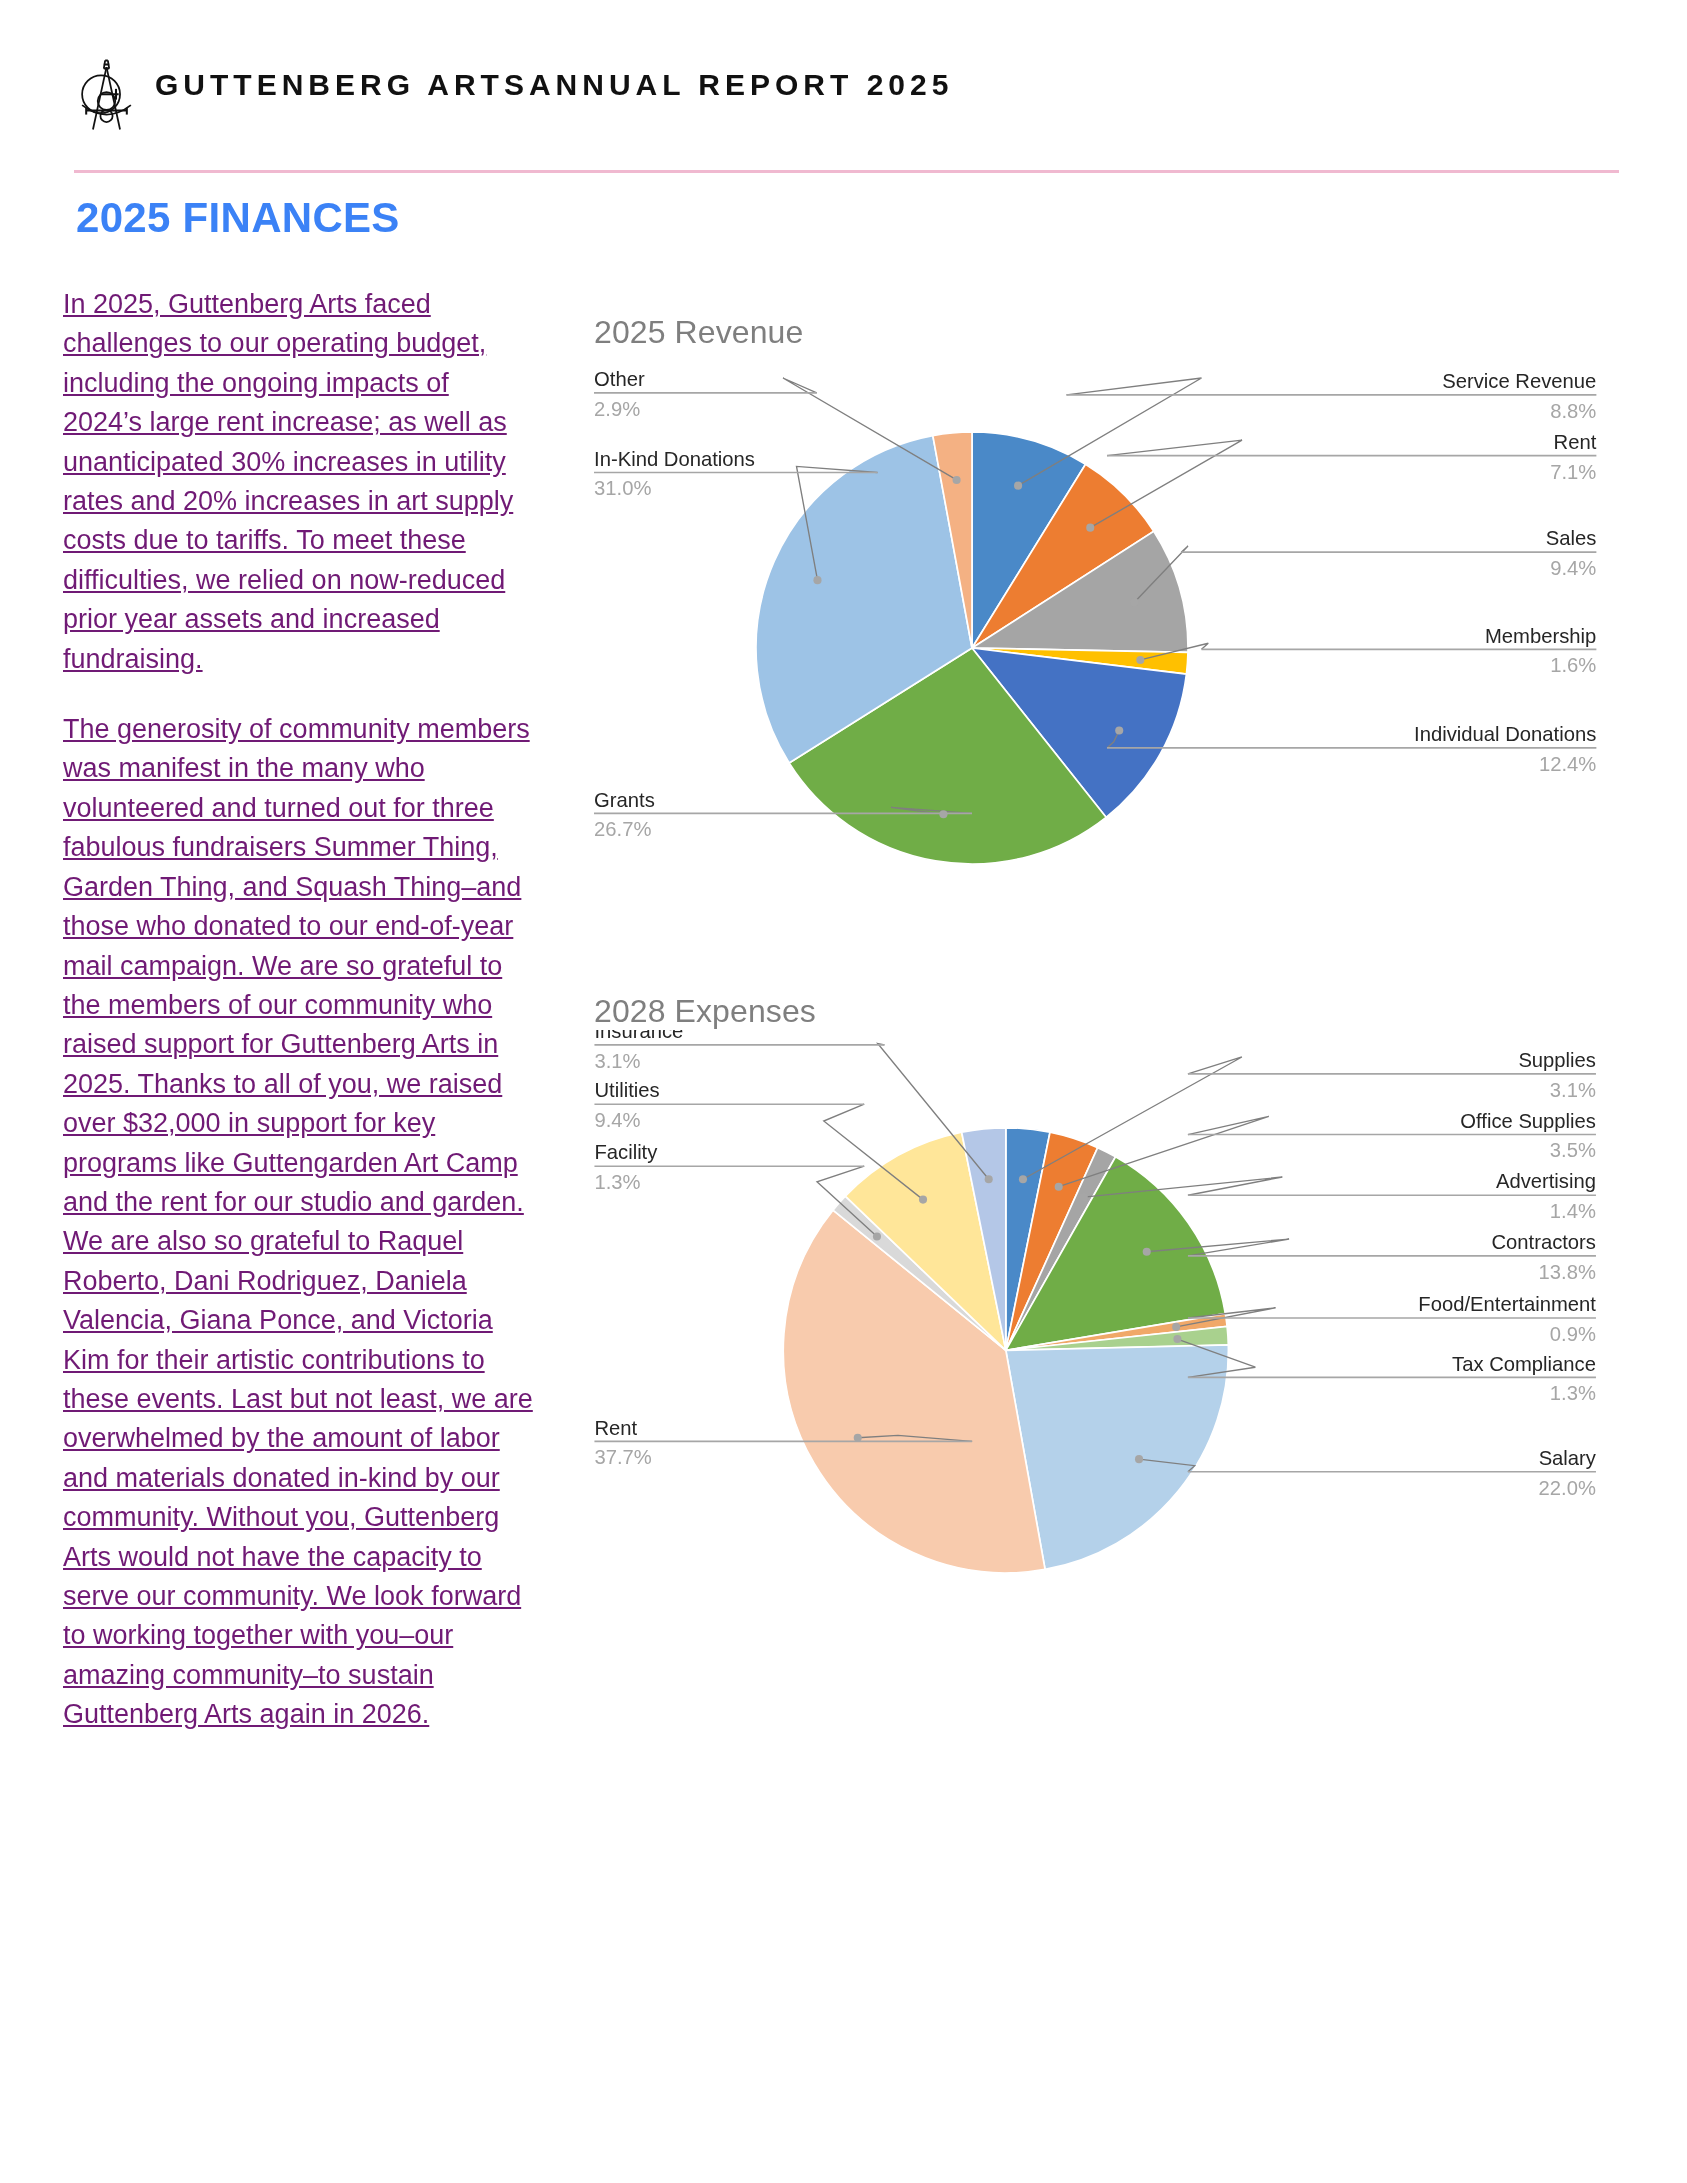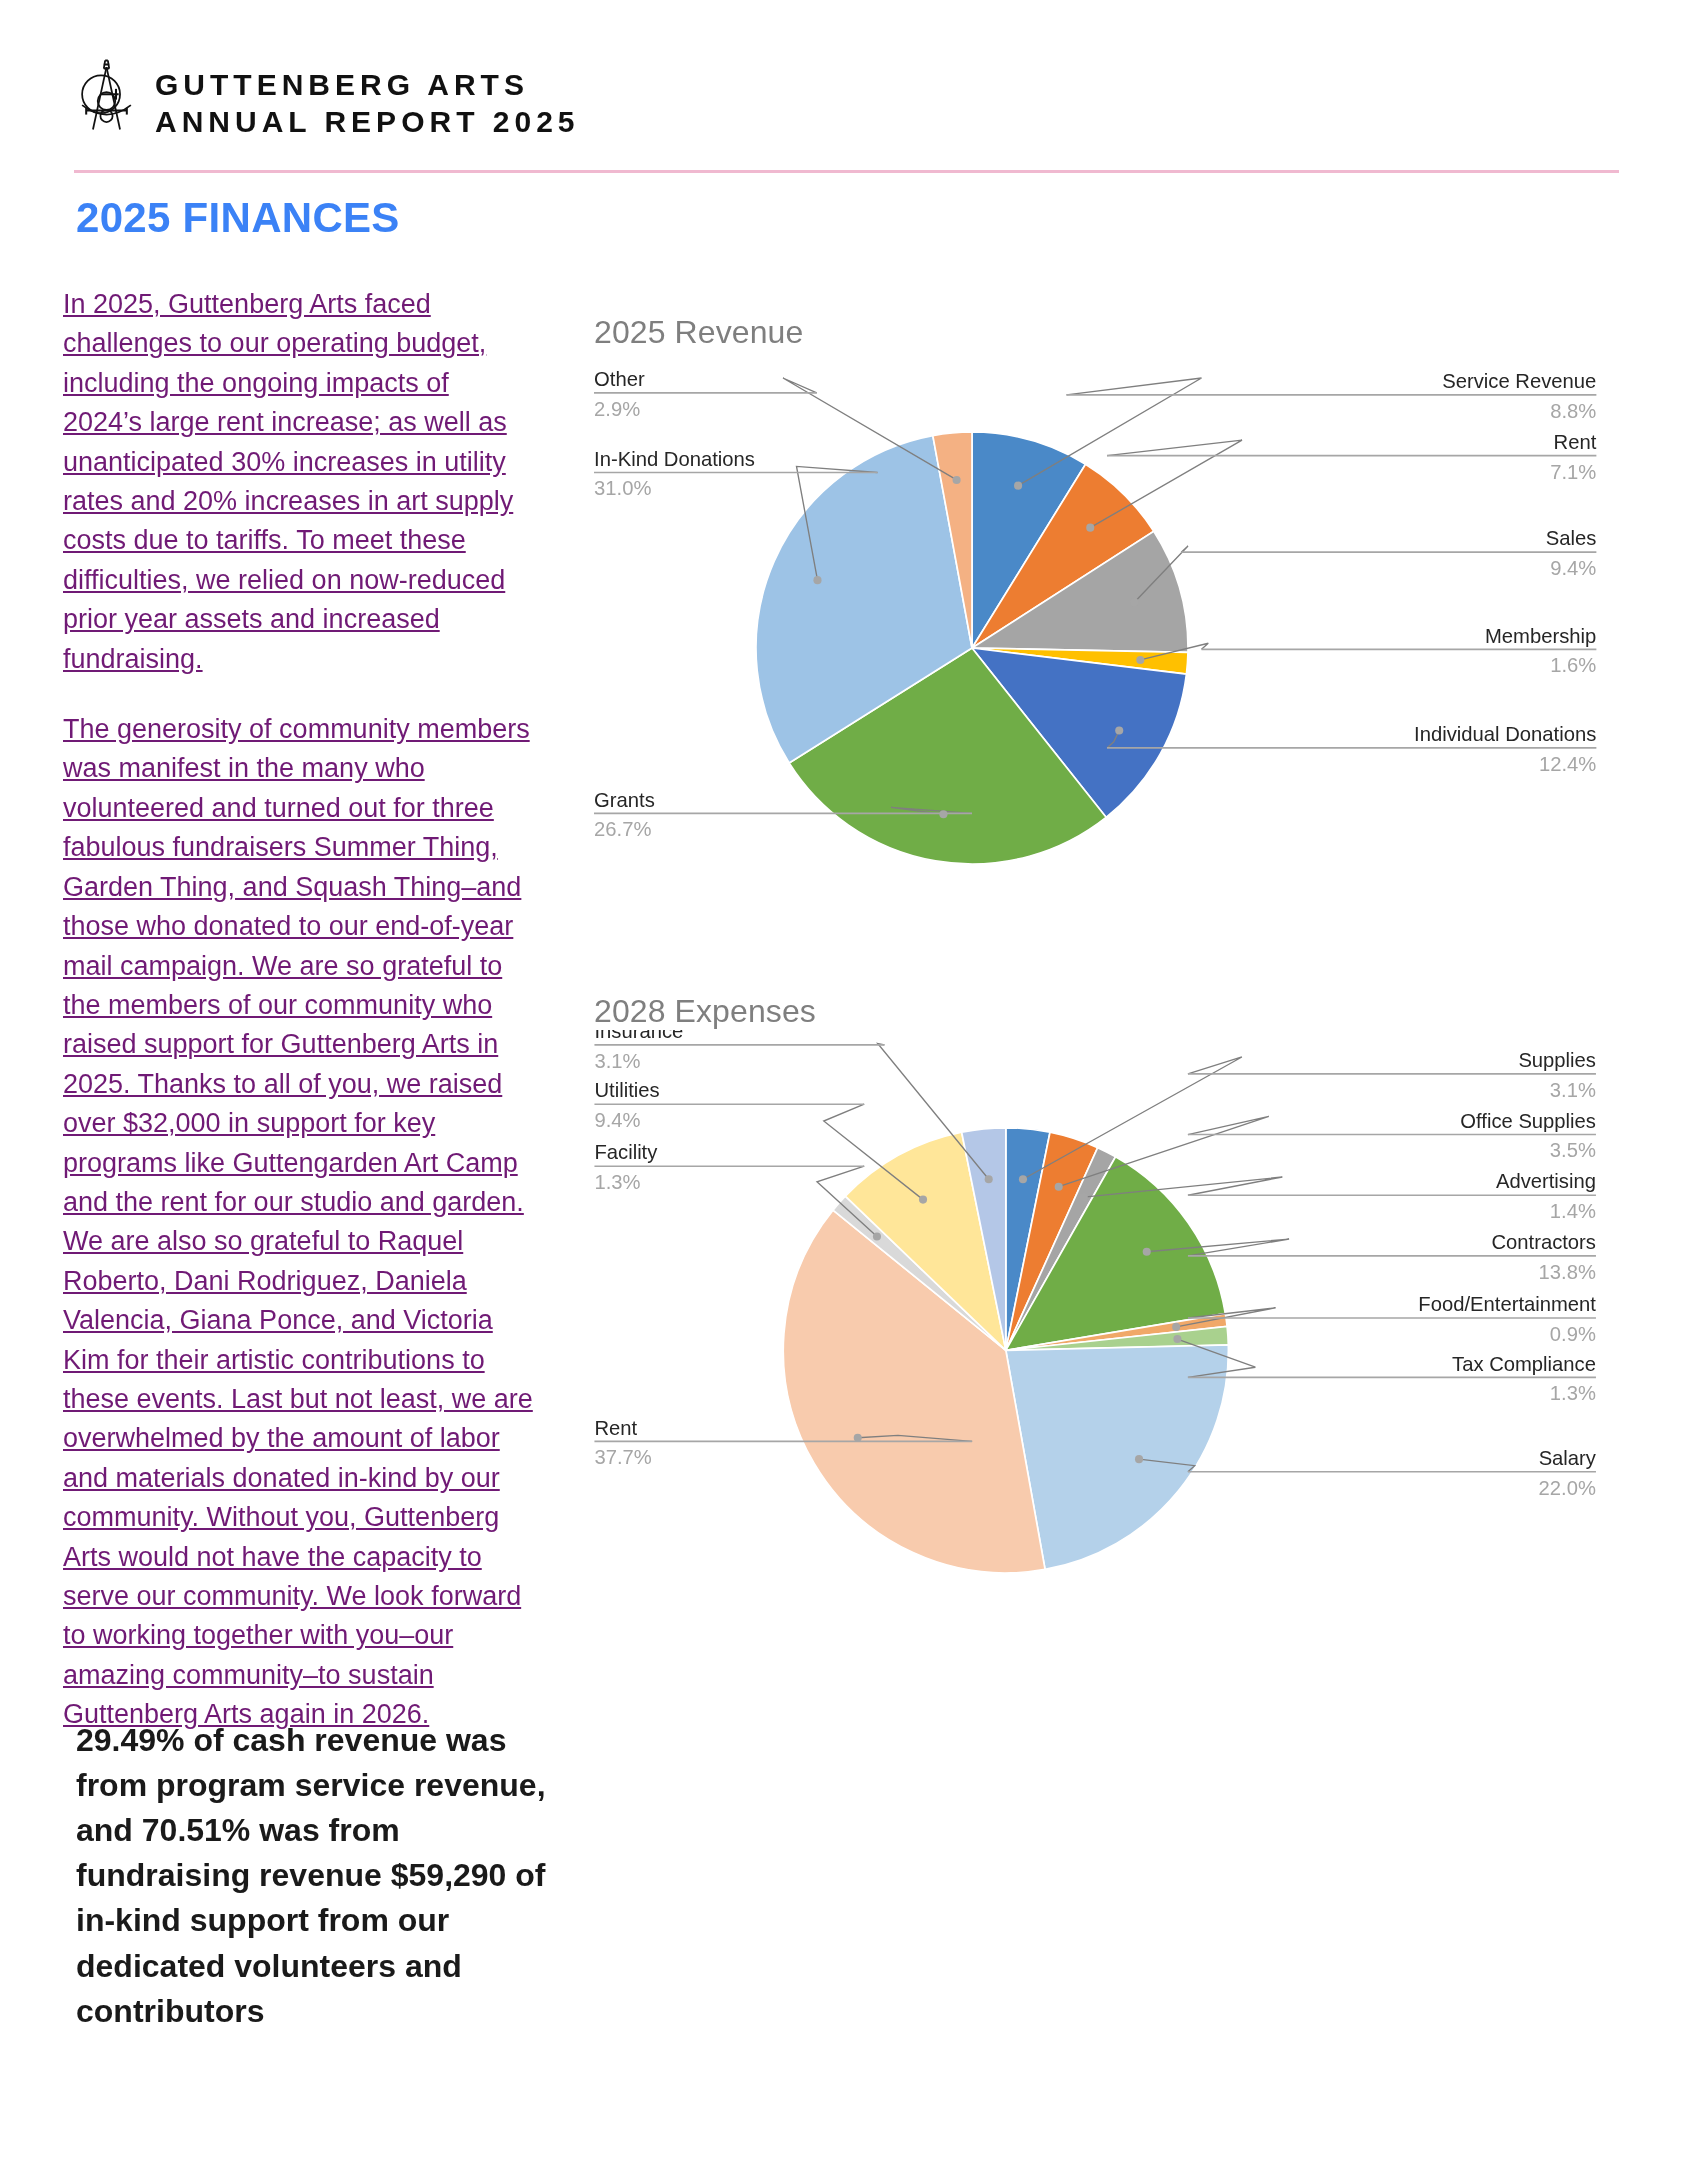--- a/index.html
+++ b/index.html
@@ -7,21 +7,21 @@
     width:1687px;height:2183px;background:#ffffff;
     font-family:"Liberation Sans", sans-serif;
     -webkit-font-smoothing:antialiased;
     position:relative;overflow:hidden;
   }
   .page{position:absolute;inset:0;}
 
   
   .header{position:absolute;left:74px;top:59px;display:flex;align-items:flex-start;}
   .logo{width:65px;height:80px;margin-right:16px;flex:0 0 auto;}
-  .hdr-text{display:flex;flex-direction:column;justify-content:center;padding-top:8px;}
+  .hdr-text{display:flex;flex-direction:row;justify-content:center;padding-top:8px;}
   .hdr-line{
     font-family:"Liberation Sans", sans-serif;
     font-weight:700;font-size:30px;letter-spacing:5px;color:#111;
     line-height:1.22;white-space:nowrap;
   }
   .rule{position:absolute;left:74px;top:170px;width:1545px;height:3.4px;background:#f0b9d0;}
 
   
   .section-title{
     position:absolute;left:76px;top:194px;
@@ -96,21 +96,20 @@
   </div>
   <div class="rule"></div>
 
   <div class="section-title">2025 FINANCES</div>
 
   <div class="col-left">
     <p>In 2025, Guttenberg Arts faced challenges to our operating budget, including the ongoing impacts of 2024’s large rent increase; as well as unanticipated 30% increases in utility  rates and 20% increases in art supply costs due to tariffs. To meet these difficulties, we relied on now-reduced prior year assets and increased fundraising.</p>
     <p>The generosity of community members was manifest in the many who volunteered and turned out for three fabulous fundraisers Summer Thing, Garden Thing, and Squash Thing–and those who donated to our end-of-year mail campaign. We are so grateful to the members of our community who raised support for Guttenberg Arts in 2025. Thanks to all of you, we raised over $32,000 in support for key programs like Guttengarden Art Camp and the rent for our studio and garden. We are also so grateful  to Raquel Roberto, Dani Rodriguez, Daniela Valencia, Giana Ponce, and Victoria Kim for their artistic contributions to these events. Last but not least, we are overwhelmed by the amount of labor and materials donated in-kind by our community. Without you, Guttenberg Arts would not have the capacity to serve our community. We look forward to working together with you–our amazing community–to sustain Guttenberg Arts again in 2026.</p>
   </div>
 
-  <div class="callout">29.49% of cash revenue was from program service revenue, and 70.51% was from fundraising revenue $59,290 of in-kind support from our dedicated volunteers and contributors</div>
 
   <div class="chart-block" style="left:594px;top:283px;">
     <div class="chart-title">2025 Revenue</div>
     <svg class="chart-svg" id="revenue-svg" width="1026" height="567" viewBox="0 0 1520 840">
         <path d="M 560 440 L 560 120 A 320 320 0 0 1 728.2065768420226 167.77482205518032 Z" fill="#4a89c8" stroke="#ffffff" stroke-width="2.5"></path>
         <path d="M 560 440 L 728.2065768420226 167.77482205518032 A 320 320 0 0 1 829.275295136016 267.11039525346973 Z" fill="#ed7d31" stroke="#ffffff" stroke-width="2.5"></path>
         <path d="M 560 440 L 829.275295136016 267.11039525346973 A 320 320 0 0 1 879.9331501644564 446.5405982790117 Z" fill="#a5a5a5" stroke="#ffffff" stroke-width="2.5"></path>
         <path d="M 560 440 L 879.9331501644564 446.5405982790117 A 320 320 0 0 1 877.6574998027265 478.64858107461157 Z" fill="#ffc000" stroke="#ffffff" stroke-width="2.5"></path>
         <path d="M 560 440 L 877.6574998027265 478.64858107461157 A 320 320 0 0 1 758.672638349838 690.856896997301 Z" fill="#4472c4" stroke="#ffffff" stroke-width="2.5"></path>
         <path d="M 560 440 L 758.672638349838 690.856896997301 A 320 320 0 0 1 289.10563509438066 610.3415482563815 Z" fill="#70ad47" stroke="#ffffff" stroke-width="2.5"></path>

